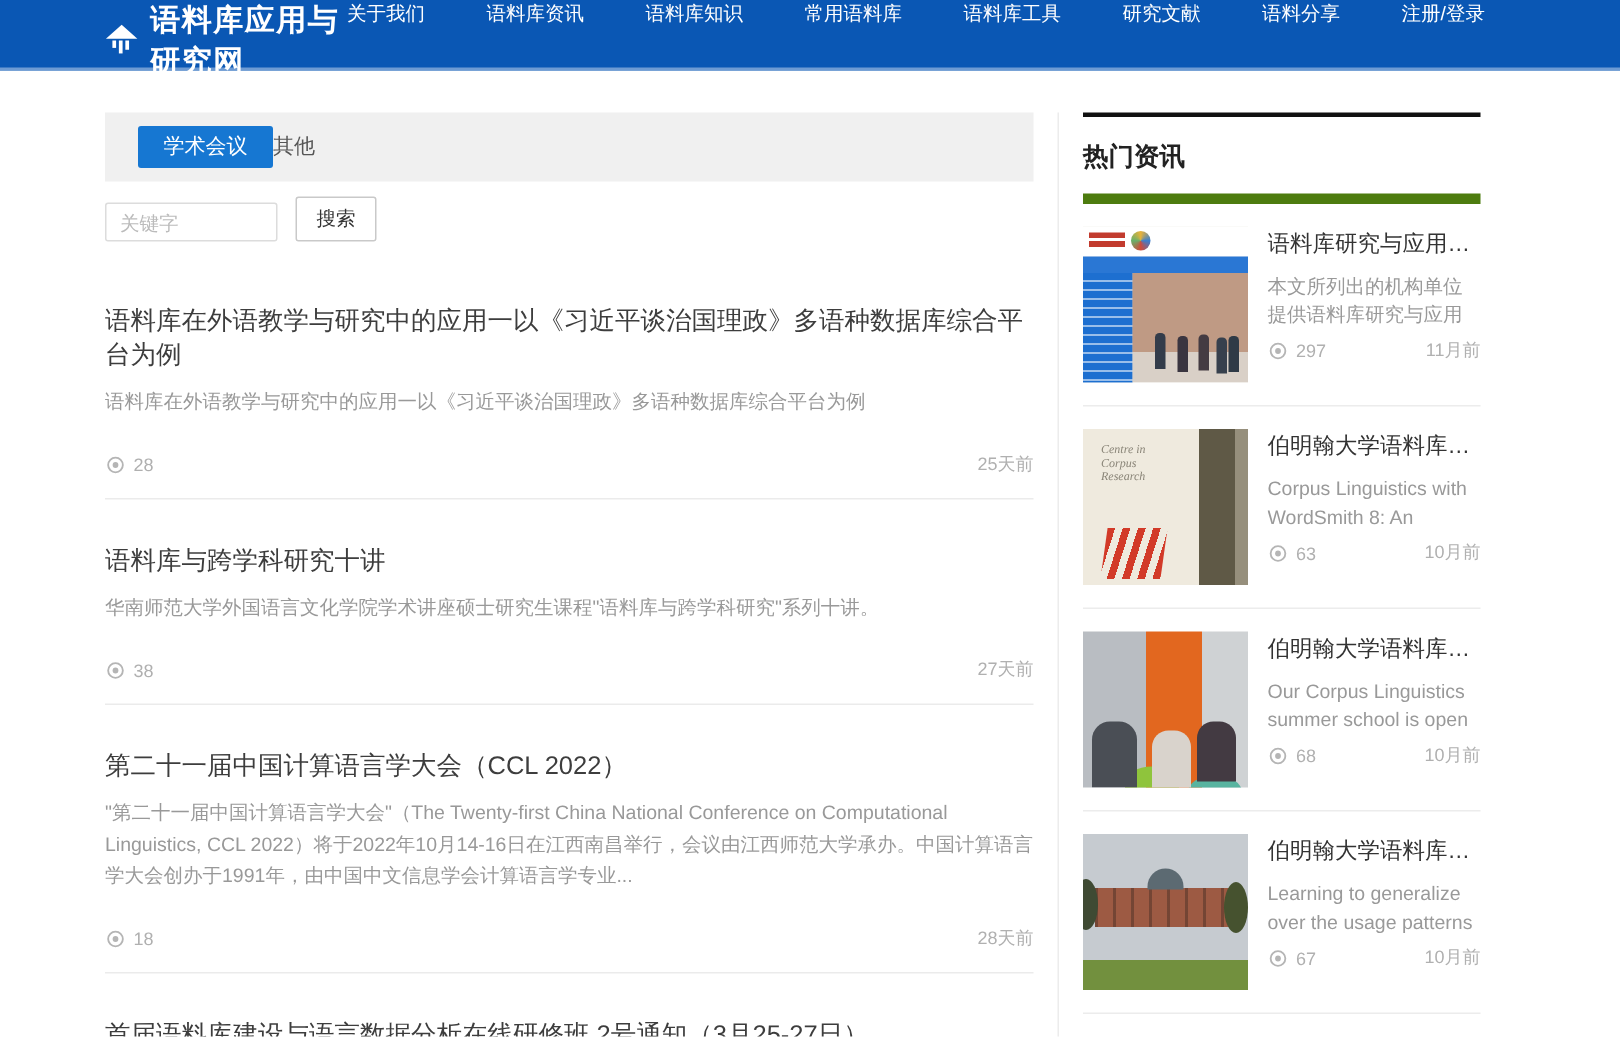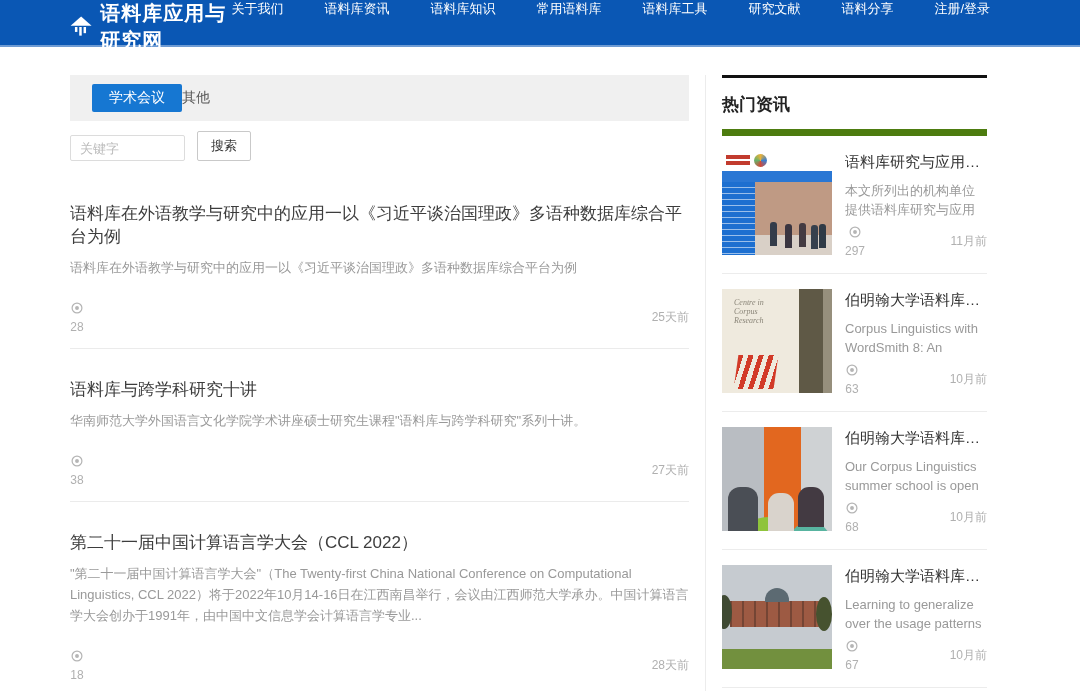--- a/index.html
+++ b/index.html
@@ -34,21 +34,21 @@
   .search-input { width:115px; height:26px; border:1px solid #dcdcdc; border-radius:2px; padding:0 9px; font-size:13px; color:#333; outline:none; }
   .search-input::placeholder { color:#bbb; }
   .search-btn { padding:5px 13px; border:1px solid #c9c9c9; background:#fff; border-radius:2px; font-size:13px; color:#333; cursor:pointer; }
 
   
   .articles { margin-top:12px; }
   .article { padding:29px 0 14px; border-bottom:1px solid #ebebeb; }
   .article-title { font-size:17px; font-weight:400; color:#3d3d3d; margin:0 0 9px; line-height:23px; cursor:pointer; }
   .article-desc { font-size:13px; color:#999; line-height:21px; margin:0 0 23px; }
   .meta { display:flex; justify-content:space-between; align-items:center; font-size:12px; color:#b0b0b0; }
-  .views { display:flex; align-items:center; gap:5px;flex-direction:column; }
+  .views { display:flex; align-items:center; gap:5px; }
   .eye { width:14px; height:14px; display:block; }
 
   
   .side-head { border-top:3px solid #111; padding-top:15px; border-bottom:7px solid #4d7c0f; }
   .side-head h3 { font-size:17px; color:#222; margin:0 0 13px; font-weight:bold; }
   .side-item { display:flex; padding:15px 0; border-bottom:1px solid #ececec; cursor:pointer; }
   .thumb { width:110px; height:104px; flex:none; margin-right:13px; position:relative; overflow:hidden; background:#cfcfcf; }
   .side-text { flex:1; min-width:0; }
   .side-title { font-size:15px; color:#333; margin:2px 0 9px; white-space:nowrap; overflow:hidden; text-overflow:ellipsis; }
   .side-desc { font-size:13px; color:#999; line-height:19px; height:38px; overflow:hidden; margin:0 0 6px; }

